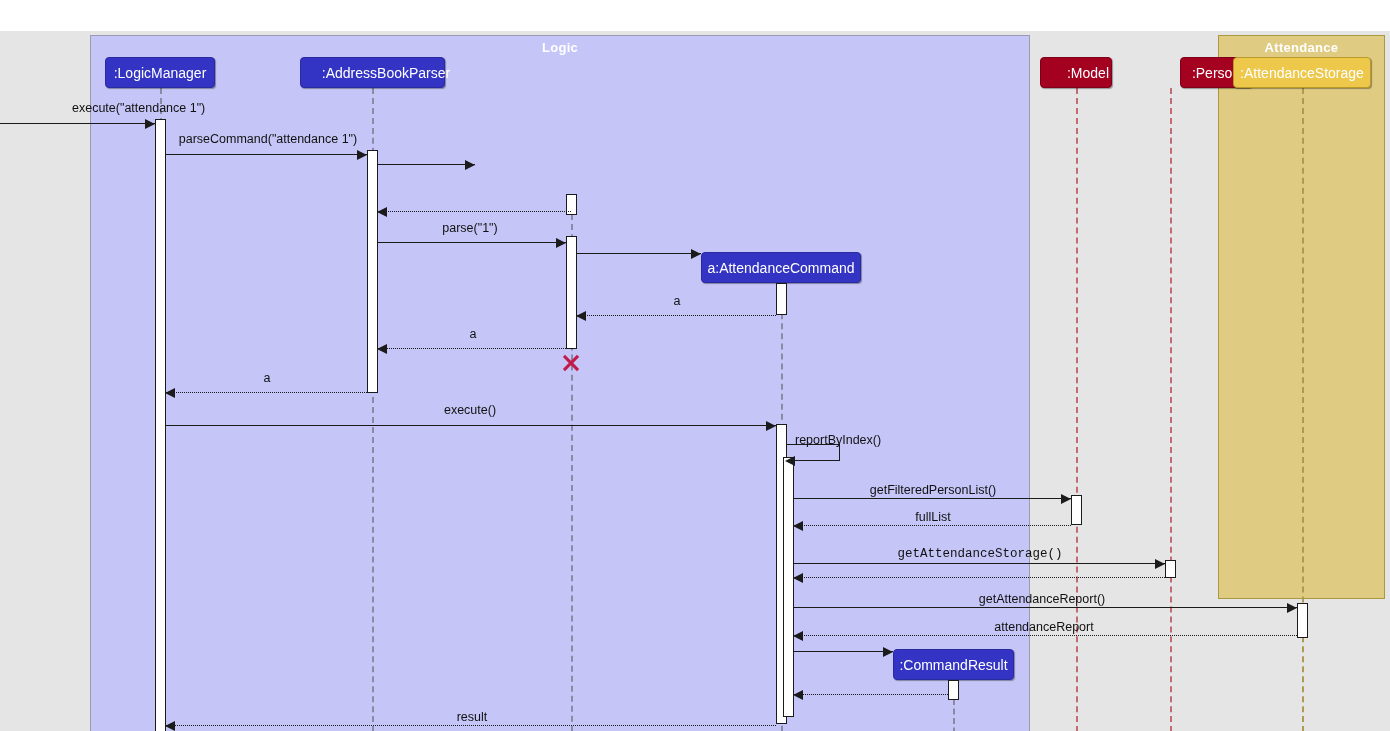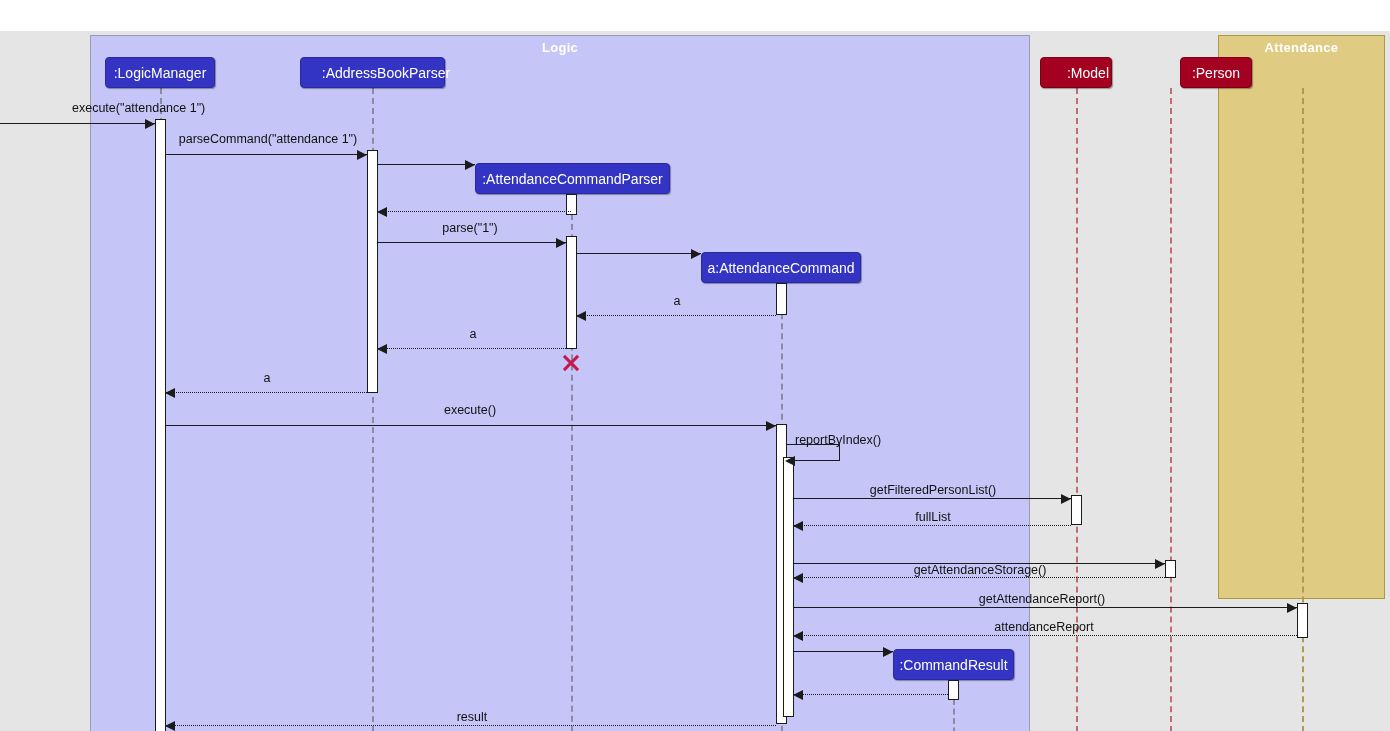--- a/index.html
+++ b/index.html
@@ -151,34 +151,34 @@
     <div class="lifeline" style="left: 953px; top: 649px; height: 82px;"></div>
     <div class="lifeline on-red" style="left: 1076px; top: 57px; height: 674px;"></div>
     <div class="lifeline on-red" style="left: 1170px; top: 57px; height: 674px;"></div>
     <div class="lifeline on-tan" style="left: 1302px; top: 57px; height: 674px;"></div>
     <div class="participant p-blue" style="left: 105px; top: 26px; width: 110px;">
       <span>:LogicManager</span>
     </div>
     <div class="participant p-blue" style="left: 300px; top: 26px; width: 145px; padding-left: 27px;">
       <span>:AddressBookParser</span>
     </div>
-    <div class="participant p-blue" style="left: 475px; top: 132px; width: 195px;">
-      <span>:AttendanceCommandParser</span>
-    </div>
     <div class="participant p-blue" style="left: 701px; top: 221px; width: 160px;">
       <span>a:AttendanceCommand</span>
     </div>
     <div class="participant p-blue" style="left: 893px; top: 618px; width: 121px;">
       <span>:CommandResult</span>
     </div>
     <div class="participant p-red" style="left: 1040px; top: 26px; width: 72px; padding-left: 24px;">
       <span>:Model</span>
     </div>
     <div class="participant p-red" style="left: 1180px; top: 26px; width: 72px;">
       <span>:Person</span>
+    </div>
+    <div class="participant p-gold" style="left: 1233px; top: 26px; width: 138px;">
+      <span>:AttendanceStorage</span>
     </div>
     <div class="activation" style="left: 155px; top: 88px; height: 625px;"></div>
     <div class="activation" style="left: 367px; top: 119px; height: 243px;"></div>
     <div class="activation" style="left: 566px; top: 163px; height: 21px;"></div>
     <div class="activation" style="left: 566px; top: 205px; height: 113px;"></div>
     <div class="activation" style="left: 776px; top: 252px; height: 32px;"></div>
     <div class="activation" style="left: 776px; top: 393px; height: 300px;"></div>
     <div class="activation" style="left: 783px; top: 426px; height: 260px;"></div>
     <div class="activation" style="left: 1071px; top: 464px; height: 30px;"></div>
     <div class="activation" style="left: 1165px; top: 529px; height: 18px;"></div>
@@ -215,21 +215,21 @@
     <div class="arrowhead left" style="left: 785px; top: 425px;"></div>
     <div class="msg-label left-anchor" style="left: 795px; top: 402px;">reportByIndex()</div>
     <div class="msg" style="left: 794px; top: 467px; width: 277px;"></div>
     <div class="arrowhead right" style="top: 463px; left: 1061px;"></div>
     <div class="msg-label" style="left: 933px; top: 452px;">getFilteredPersonList()</div>
     <div class="msg dotted" style="left: 794px; top: 494px; width: 277px;"></div>
     <div class="arrowhead left" style="top: 490px; left: 793px;"></div>
     <div class="msg-label" style="left: 933px; top: 479px;">fullList</div>
     <div class="msg" style="left: 794px; top: 532px; width: 371px;"></div>
     <div class="arrowhead right" style="top: 528px; left: 1155px;"></div>
-    <div class="msg-label" style="left: 980px; top: 532px;">getAttendanceStorage()</div>
+    <div class="msg-label" style="left: 980px; top: 516px; font-family: Liberation Mono, monospace;">getAttendanceStorage()</div>
     <div class="msg dotted" style="left: 794px; top: 546px; width: 371px;"></div>
     <div class="arrowhead left" style="top: 542px; left: 793px;"></div>
     <div class="msg" style="left: 794px; top: 576px; width: 503px;"></div>
     <div class="arrowhead right" style="top: 572px; left: 1287px;"></div>
     <div class="msg-label" style="left: 1042px; top: 561px;">getAttendanceReport()</div>
     <div class="msg dotted" style="left: 794px; top: 604px; width: 503px;"></div>
     <div class="arrowhead left" style="top: 600px; left: 793px;"></div>
     <div class="msg-label" style="left: 1044px; top: 589px;">attendanceReport</div>
     <div class="msg" style="left: 794px; top: 620px; width: 99px;"></div>
     <div class="arrowhead right" style="top: 616px; left: 883px;"></div>

